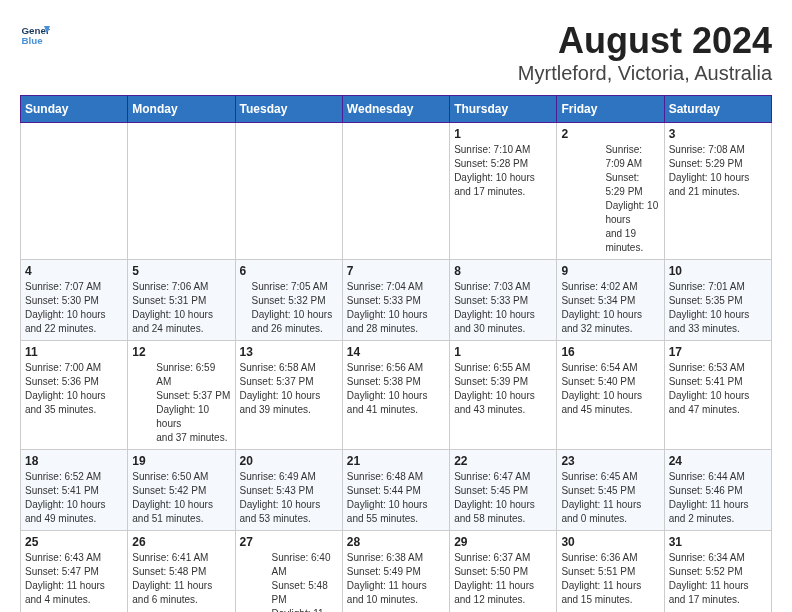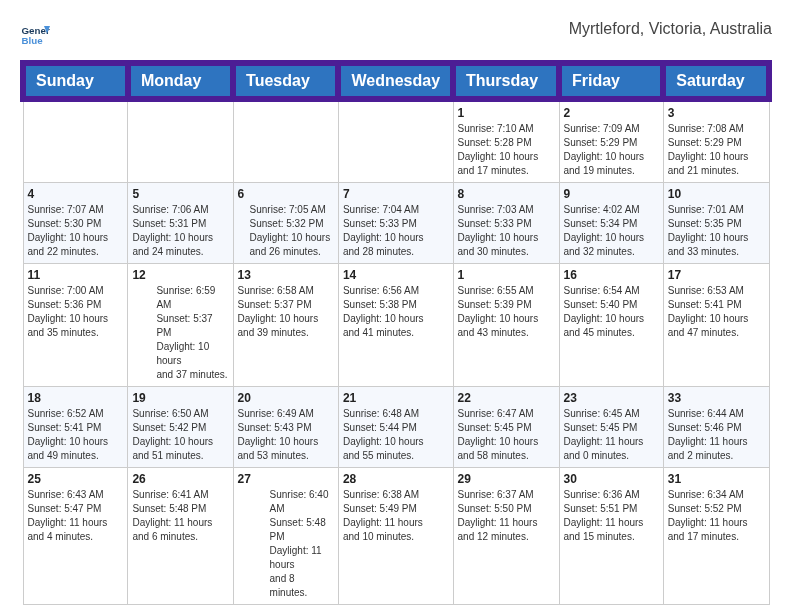--- a/index.html
+++ b/index.html
@@ -27,35 +27,35 @@
     }
     .title-area {
       text-align: right;
     }
     .calendar-title {
       font-size: 36px;
       font-weight: bold;
       color: #222;
     }
     .calendar-subtitle {
-      font-size: 16px;
+      font-size: 20px;
       color: #444;
     }
     table {
       width: 100%;
       border-collapse: collapse;
       font-size: 11px;
     }
     thead th {
       background-color: #2e74c0;
       color: #fff;
-      padding: 6px 10px;
+      padding: 6px 4px;
       text-align: left;
-      font-size: 16px;
-      border: 6px solid #4c1d95;
+      font-size: 12px;
+      border: 1px solid #4c1d95;
     }
     tbody td {
       border: 1px solid #ccc;
       vertical-align: top;
       padding: 4px;
       width: calc(100% / 7);
       height: 80px;
       background: #fff;
     }
     tbody tr:nth-child(even) td {
@@ -82,20 +82,21 @@
 
 <div class="header-area">
   <div class="logo">
     <svg class="logo-icon" viewBox="0 0 40 40">
       <text x="2" y="18" font-size="13" font-weight="bold" fill="#1a3a5c">General</text>
       <text x="2" y="32" font-size="13" font-weight="bold" fill="#4a90d9">Blue</text>
       <polygon points="32,8 40,8 36,18" fill="#4a90d9"></polygon>
     </svg>
   </div>
   <div class="title-area">
+    <div class="calendar-title">August 2024</div>
     <div class="calendar-subtitle">Myrtleford, Victoria, Australia</div>
   </div>
 </div>
 
 <table>
   <thead>
     <tr>
       <th>Sunday</th>
       <th>Monday</th>
       <th>Tuesday</th>
@@ -113,21 +114,21 @@
         <td class="empty-cell"></td>
         <td>
           <span class="day-num">1</span>
           <div class="day-info" style="white-space: pre-line;">Sunrise: 7:10 AM
 Sunset: 5:28 PM
 Daylight: 10 hours
 and 17 minutes.</div>
         </td>
         <td>
           <span class="day-num">2</span>
-          <div class="day-info" style="white-space: pre-line;">Sunrise: 7:09 AM
+          <div class="day-info" style="white-space: pre-line; margin-left: 44px;">Sunrise: 7:09 AM
 Sunset: 5:29 PM
 Daylight: 10 hours
 and 19 minutes.</div>
         </td>
         <td>
           <span class="day-num">3</span>
           <div class="day-info" style="white-space: pre-line;">Sunrise: 7:08 AM
 Sunset: 5:29 PM
 Daylight: 10 hours
 and 21 minutes.</div>
@@ -272,21 +273,21 @@
 and 58 minutes.</div>
         </td>
         <td>
           <span class="day-num">23</span>
           <div class="day-info" style="white-space: pre-line;">Sunrise: 6:45 AM
 Sunset: 5:45 PM
 Daylight: 11 hours
 and 0 minutes.</div>
         </td>
         <td>
-          <span class="day-num">33</span>
+          <span class="day-num">24</span>
           <div class="day-info" style="white-space: pre-line;">Sunrise: 6:44 AM
 Sunset: 5:46 PM
 Daylight: 11 hours
 and 2 minutes.</div>
         </td>
       </tr>
       <tr>
         <td>
           <span class="day-num">25</span>
           <div class="day-info" style="white-space: pre-line;">Sunrise: 6:43 AM

